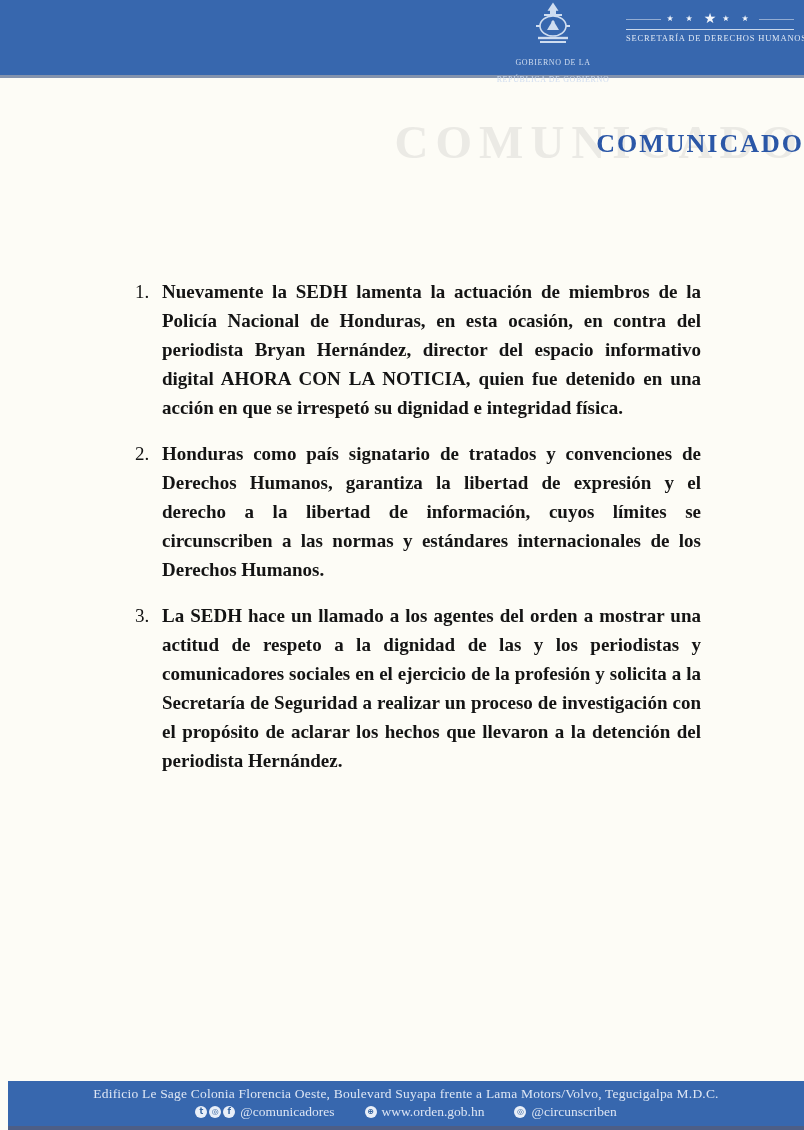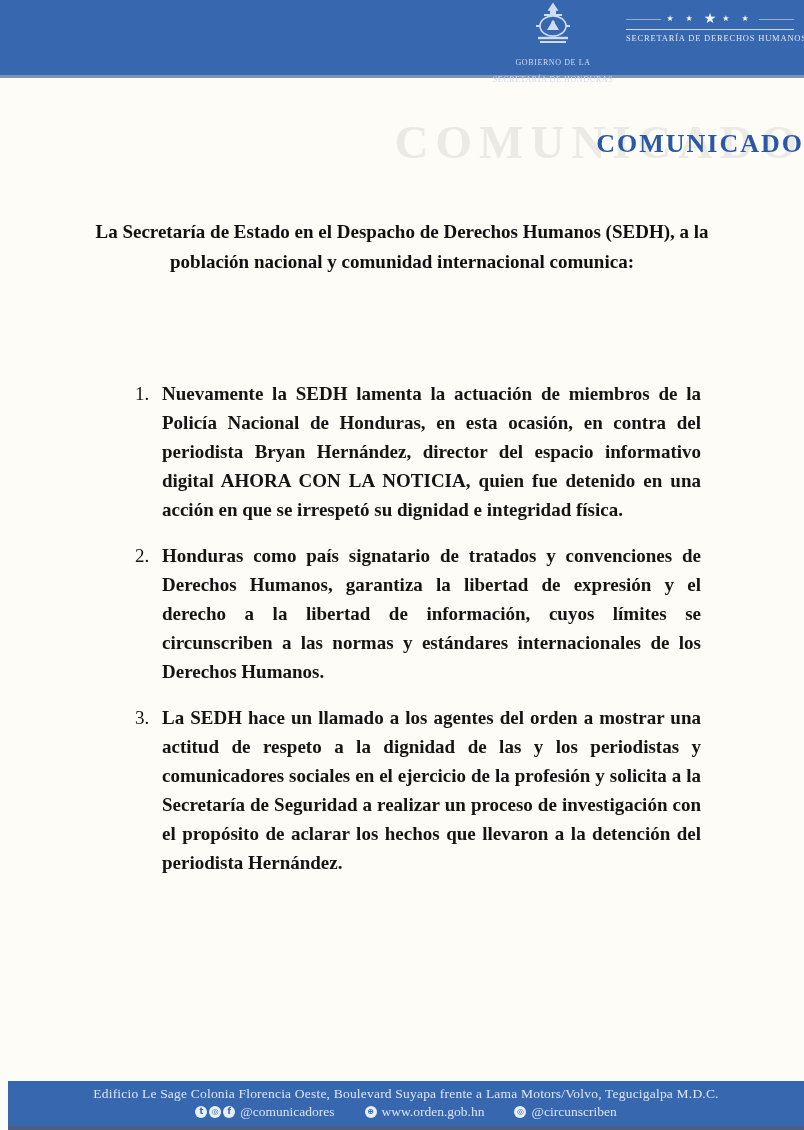--- a/index.html
+++ b/index.html
@@ -167,41 +167,40 @@
             <path d="M14 13 h18" stroke-width="2"></path>
             <path d="M23 18 L29 28 H17 Z" fill="#cfddf0" stroke="none"></path>
             <circle cx="23" cy="20" r="1.6" fill="#cfddf0" stroke="none"></circle>
             <path d="M8 36 h30" stroke-width="2.4"></path>
             <path d="M10 40 h26" stroke-width="2"></path>
             <path d="M6 24 h4 M36 24 h4" stroke-width="2"></path>
           </g>
         </svg>
       </span>
       <div class="gov-text">GOBIERNO DE LA</div>
-      <div class="gov-text">SECRETARÍA DE HONDURAS</div>
+      <div class="gov-text">REPÚBLICA DE GOBIERNO</div>
     </div>
     <div class="secretaria-block">
       <div class="stars-row">
         <span class="flank"></span>
         <span class="star-small">★ ★</span>
         <span class="star-big">★</span>
         <span class="star-small">★ ★</span>
         <span class="flank"></span>
       </div>
       <div class="stars-sep"></div>
       <div class="secretaria-label">SECRETARÍA DE DERECHOS HUMANOS</div>
     </div>
   </div>
 
   <div class="title-wrap">
     <div class="title-watermark">COMUNICADO</div>
     <div class="title-main">COMUNICADO</div>
   </div>
 
-  <div class="heading">La Secretaría de Estado en el Despacho de Derechos Humanos (SEDH), a la población nacional y comunidad internacional comunica:</div>
 
   <div class="list">
     <div class="item">
       <span class="item-num">1.</span>
       <span class="item-text">Nuevamente la SEDH lamenta la actuación de miembros de la Policía Nacional de Honduras, en esta ocasión, en contra del periodista Bryan Hernández, director del espacio informativo digital AHORA CON LA NOTICIA, quien fue detenido en una acción en que se irrespetó su dignidad e integridad física.</span>
     </div>
     <div class="item">
       <span class="item-num">2.</span>
       <span class="item-text">Honduras como país signatario de tratados y convenciones de Derechos Humanos, garantiza la libertad de expresión y el derecho a la libertad de información, cuyos límites se circunscriben a las normas y estándares internacionales de los Derechos Humanos.</span>
     </div>

